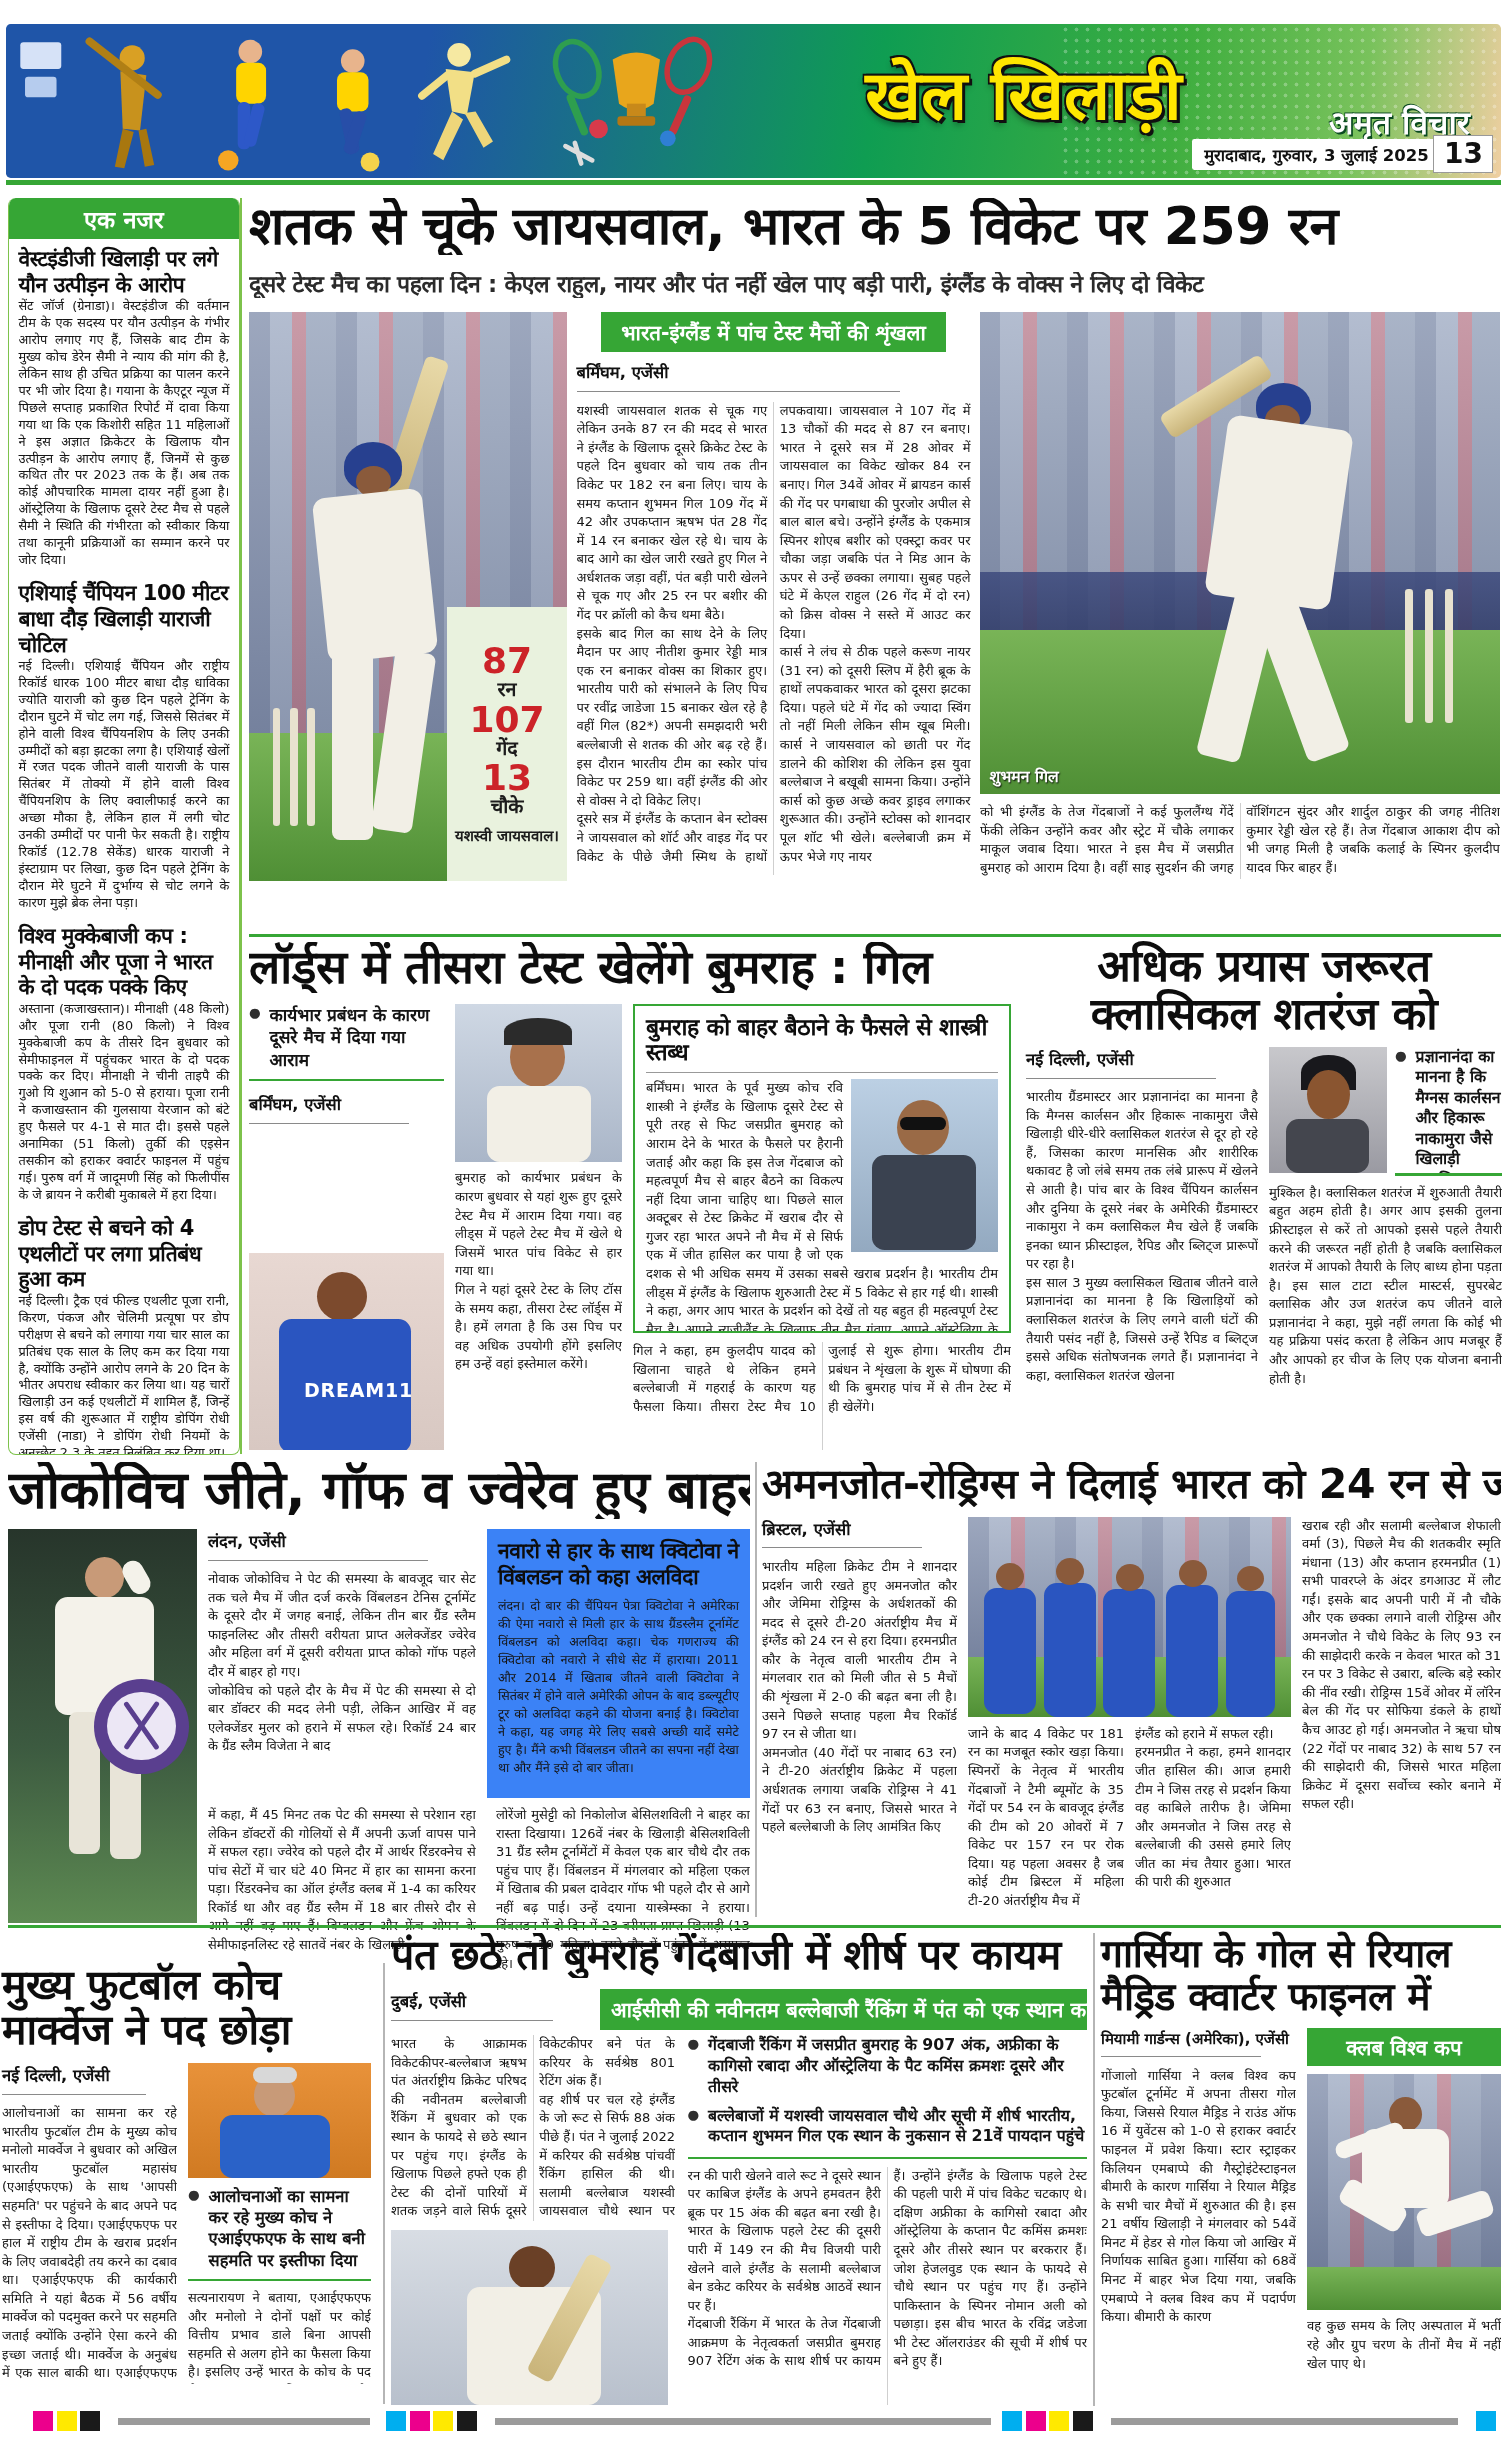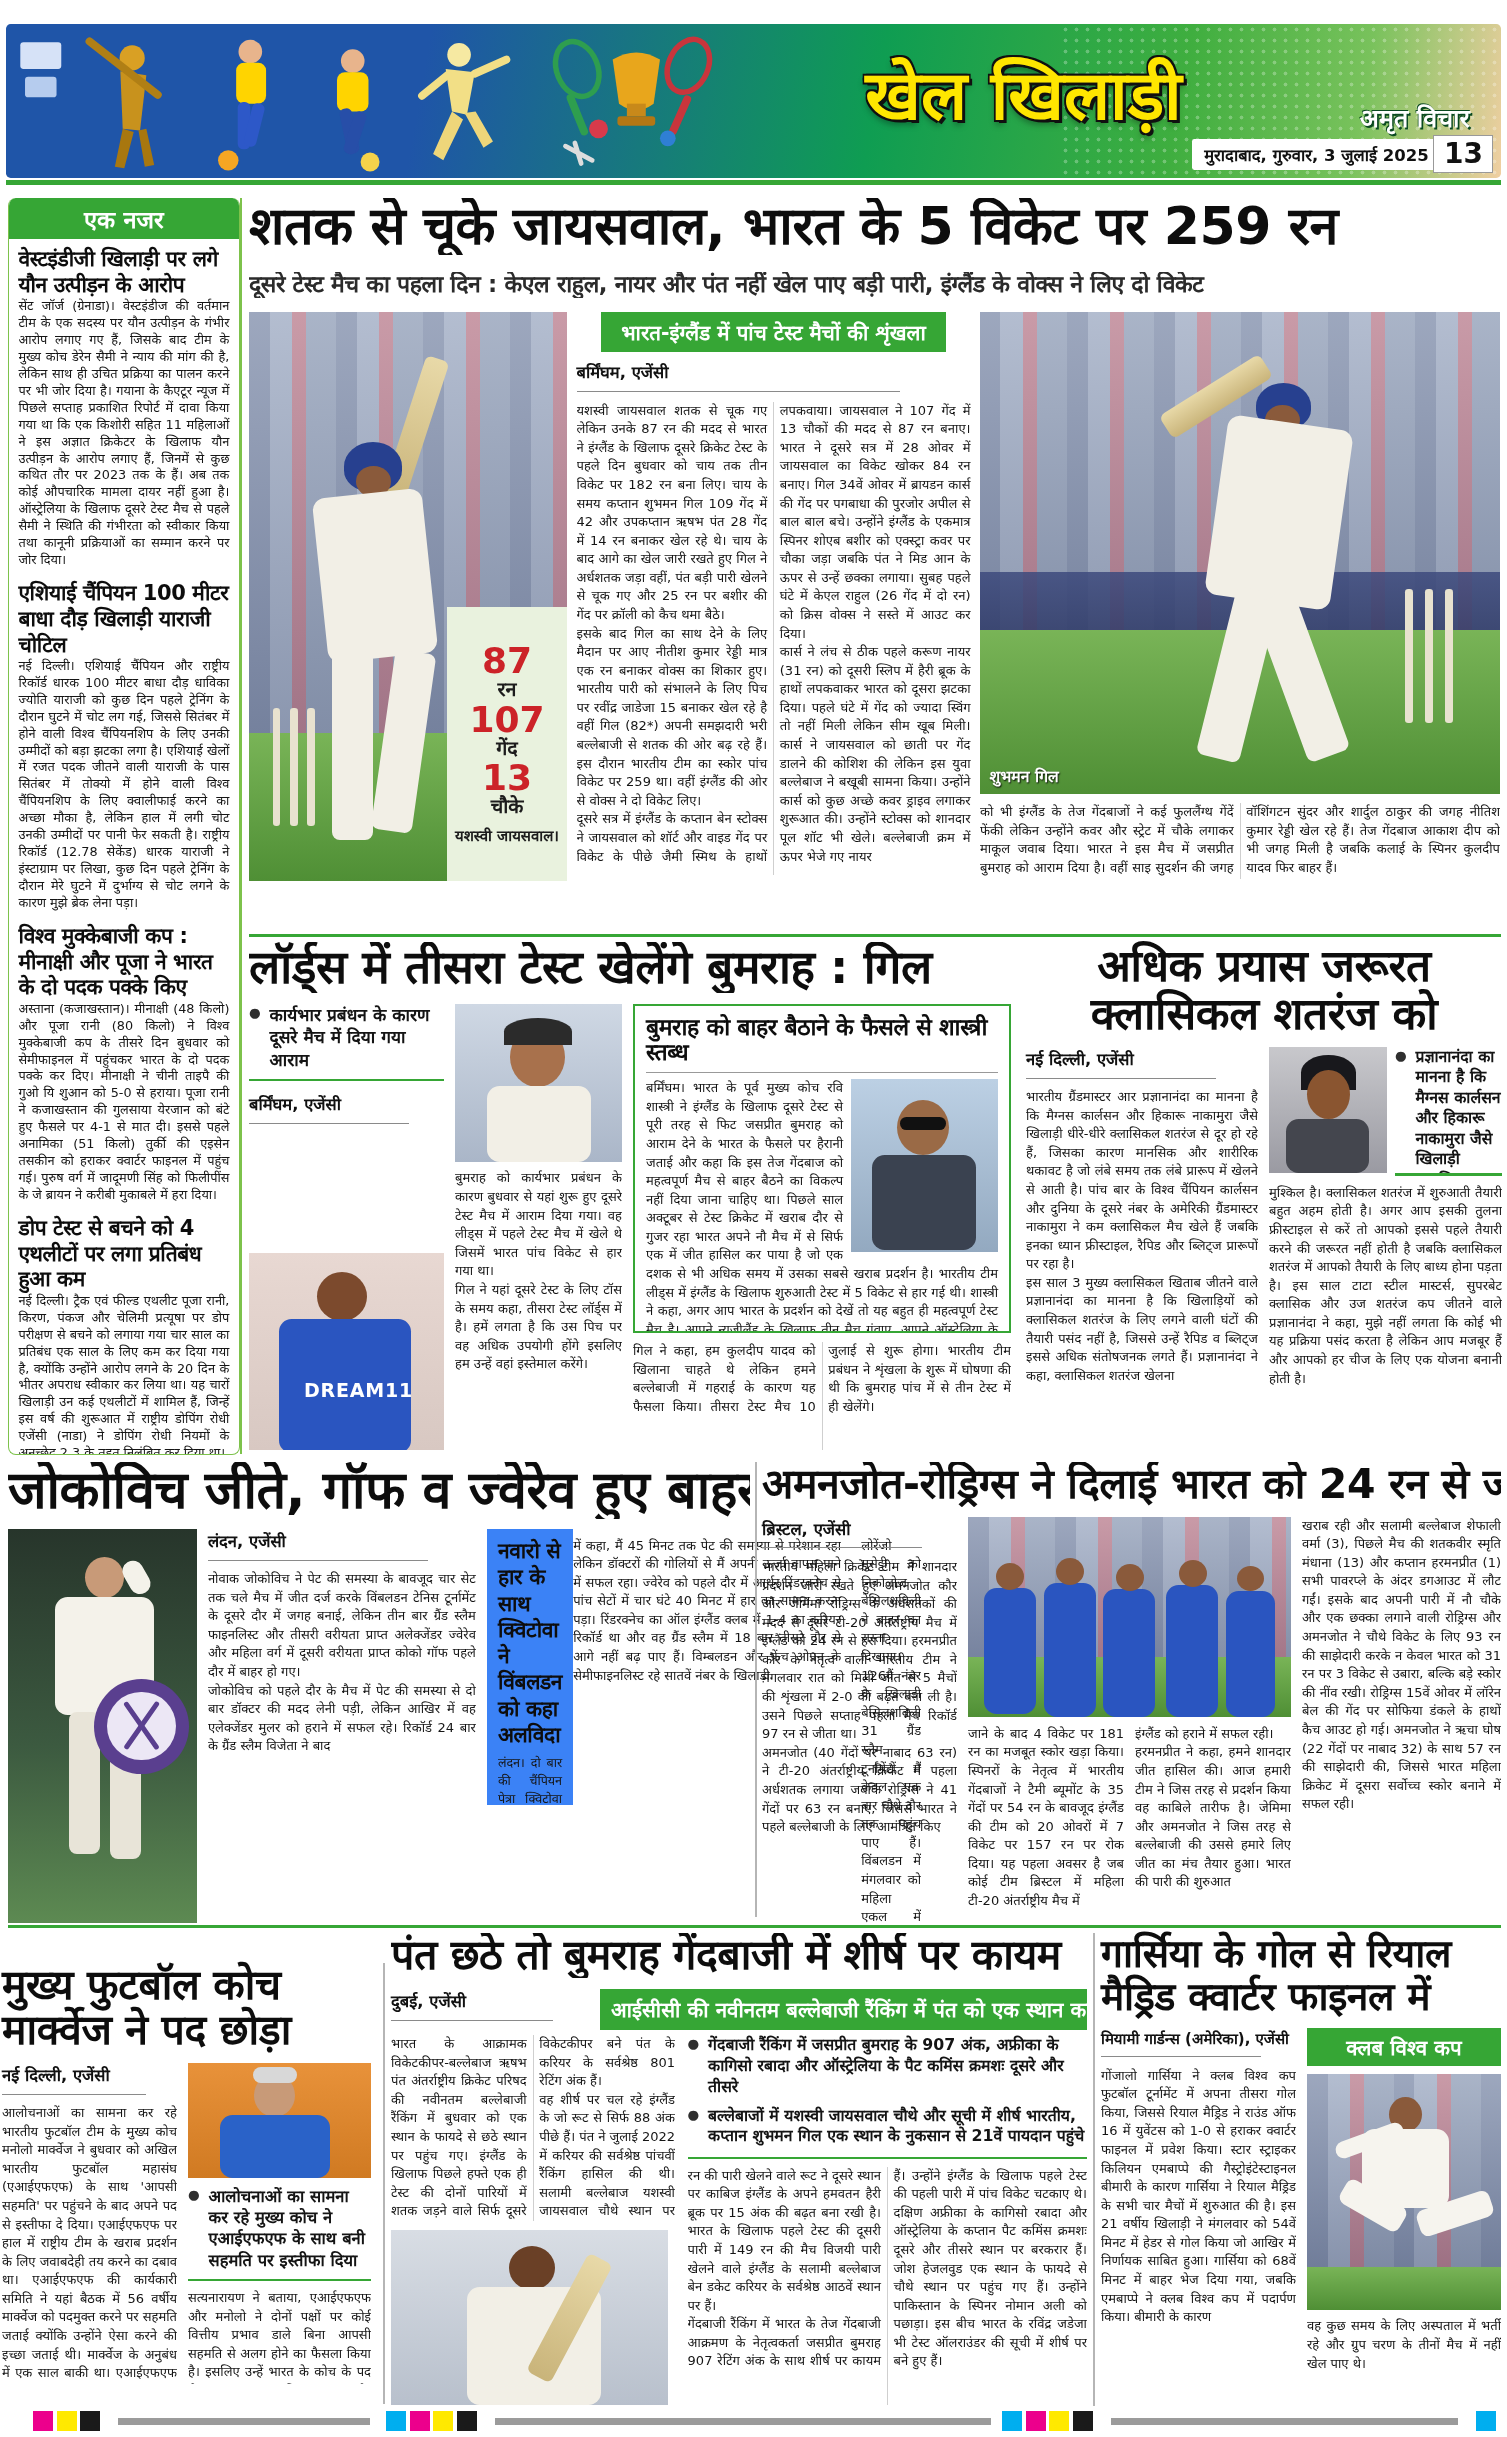--- a/index.html
+++ b/index.html
@@ -6,21 +6,21 @@
   .page{position:relative;width:1508px;height:2438px;background:#ffffff;
         font-family:"DejaVu Sans",sans-serif;color:#141414;overflow:hidden;}
   
   .masthead{position:absolute;left:6.3px;top:23.6px;width:1495px;height:154px;border-radius:4.7px;
     background:linear-gradient(100deg,#1f55a8 0%,#1f55a8 28%,#0f9d52 58%,#3fae3f 78%,#79c25c 90%,#f0cfa2 100%);overflow:hidden;}
   .mast-dots{position:absolute;right:0;top:0;width:441px;height:100%;
     background-image:radial-gradient(rgba(255,255,255,.5) 1.7px,transparent 2.2px);background-size:11px 11px;opacity:.55;}
   .mast-art{position:absolute;left:7.9px;top:4.7px;height:145px;}
   .mast-title{position:absolute;left:859px;top:22px;font-size:68px;font-weight:bold;color:#ffe600;white-space:nowrap;
     text-shadow:3.2px 3.2px 0 #101010,-1.6px -1.6px 0 #101010,1.6px -1.6px 0 #101010,-1.6px 1.6px 0 #101010,0 4.7px 6.3px rgba(0,0,0,.35);}
-  .mast-brand{position:absolute;right:31.5px;top:76px;font-size:25px;font-weight:bold;color:#ffffff;
+  .mast-brand{position:absolute;right:31.5px;top:76px;font-size:32px;font-weight:bold;color:#ffffff;
     text-shadow:1.6px 1.6px 0 #0a4a20,-0.8px -0.8px 0 #0a4a20;}
   .mast-datebox{position:absolute;right:60px;bottom:7.9px;background:#ffffff;color:#111;font-weight:bold;
     font-size:16.5px;padding:3.9px 12.6px;border-radius:2.4px;}
   .mast-page{position:absolute;right:7.9px;bottom:4.7px;background:#ffffff;color:#111;font-weight:bold;
     font-size:28px;padding:1.6px 9.5px;border:0.8px solid #999;}
   .gb{position:absolute;background:#36a635;}
   
   .headline{font-weight:bold;color:#0d0d0d;line-height:1.1;letter-spacing:-0.4px;}
   .dateline{font-weight:bold;font-size:16.5px;color:#111;}
   .dl-rule{border-bottom:1.6px solid #8a8a8a;width:82%;margin:7.9px 0 9.5px 0;}
@@ -287,21 +287,21 @@
       <div class="photo" style="width:189px;height:394px;flex:none;background:linear-gradient(#27352b,#3c5a40 55%,#5d8a52);">
         <div class="fig-head" style="left:77px;top:28px;width:39px;height:41px;background:#c89a78;"></div>
         <div class="fig-torso" style="left:47px;top:68px;width:99px;height:118px;background:#f4f2ea;"></div>
         <div style="position:absolute;left:118px;top:31.5px;width:20.5px;height:35px;border-radius:10.2px;background:#f4f2ea;transform:rotate(-30deg);"></div>
         <div class="fig-legs" style="left:61px;top:183px;width:31.5px;height:142px;background:#e8e4d8;"></div>
         <div class="fig-legs" style="left:102px;top:183px;width:31.5px;height:147px;background:#e8e4d8;"></div>
         <div class="wimb" style="right:7.9px;top:150px;width:95px;height:95px;">
             <div class="inner"></div>
           </div>
       </div>
-      <div style="flex:1;display:flex;">
+      <div style="flex:1;display:flex;flex-direction:column;">
         <div style="display:flex;gap:11px;height:276px;">
           <div style="width:268px;flex:none;">
             <div class="dateline">लंदन, एजेंसी</div>
             <div class="dl-rule"></div>
             <div class="body-t" style="height:228px;overflow:hidden;">नोवाक जोकोविच ने पेट की समस्या के बावजूद चार सेट तक चले मैच में जीत दर्ज करके विंबलडन टेनिस टूर्नामेंट के दूसरे दौर में जगह बनाई, लेकिन तीन बार ग्रैंड स्लैम फाइनलिस्ट और तीसरी वरीयता प्राप्त अलेक्जेंडर ज्वेरेव और महिला वर्ग में दूसरी वरीयता प्राप्त कोको गॉफ पहले दौर में बाहर हो गए।
 जोकोविच को पहले दौर के मैच में पेट की समस्या से दो बार डॉक्टर की मदद लेनी पड़ी, लेकिन आखिर में वह एलेक्जेंडर मुलर को हराने में सफल रहे। रिकॉर्ड 24 बार के ग्रैंड स्लैम विजेता ने बाद</div>
           </div>
           <div class="kvit-box" style="flex:1;overflow:hidden;">
             <div class="headline" style="font-size:21px;line-height:1.25;">नवारो से हार के साथ क्विटोवा ने विंबलडन को कहा अलविदा</div>
             <div class="body-t" style="margin-top:6.3px;font-size:12.6px;">लंदन। दो बार की चैंपियन पेत्रा क्विटोवा ने अमेरिका की ऐमा नवारो से मिली हार के साथ ग्रैंडस्लैम टूर्नामेंट विंबलडन को अलविदा कहा। चेक गणराज्य की क्विटोवा को नवारो ने सीधे सेट में हाराया। 2011 और 2014 में खिताब जीतने वाली क्विटोवा ने सितंबर में होने वाले अमेरिकी ओपन के बाद डब्ल्यूटीए टूर को अलविदा कहने की योजना बनाई है। क्विटोवा ने कहा, यह जगह मेरे लिए सबसे अच्छी यादें समेटे हुए है। मैंने कभी विंबलडन जीतने का सपना नहीं देखा था और मैंने इसे दो बार जीता।</div>

